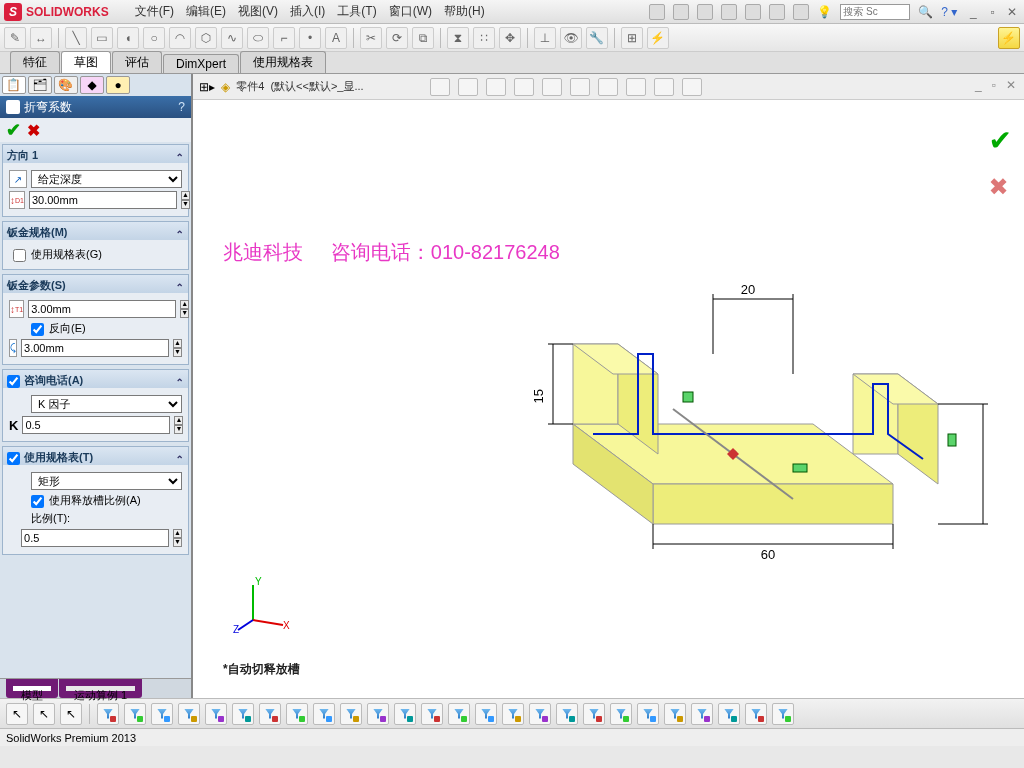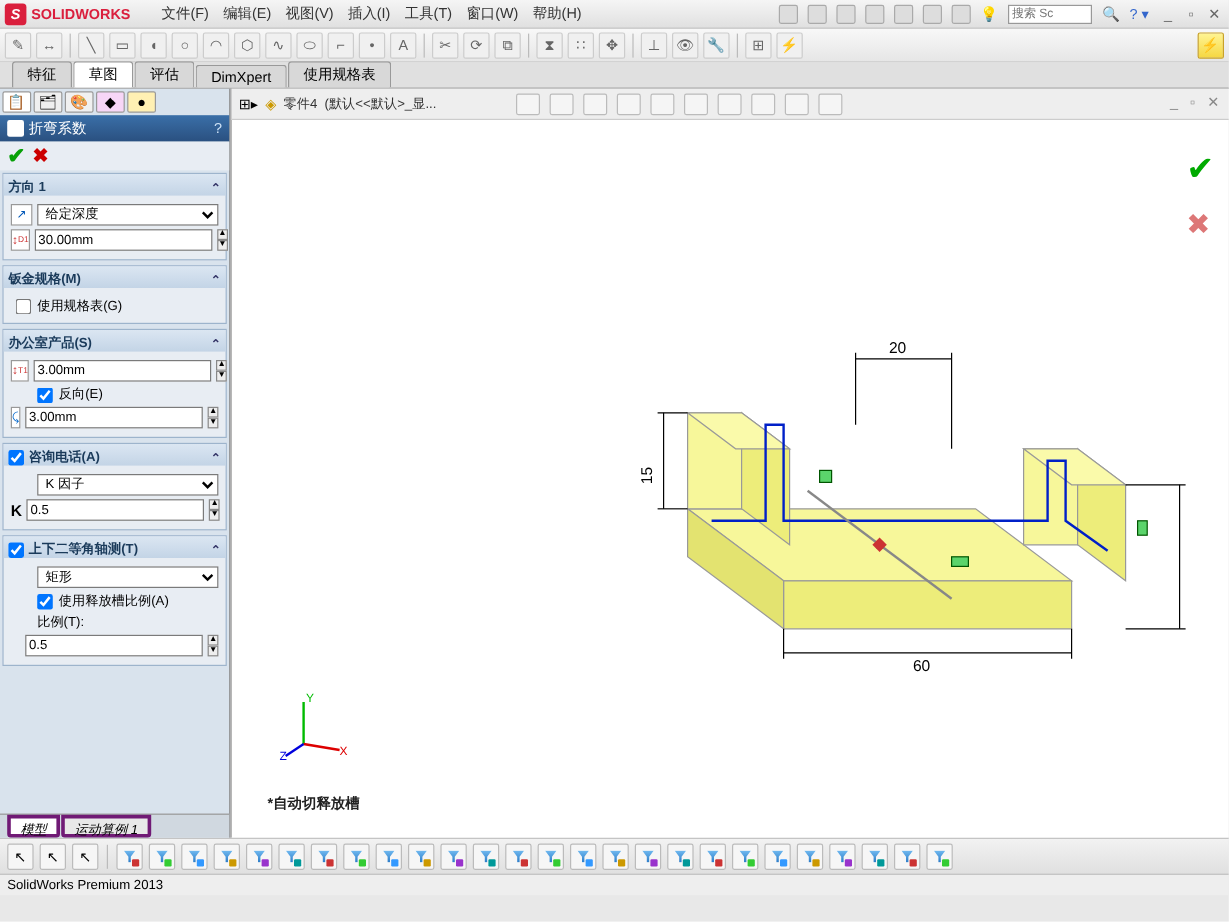--- a/index.html
+++ b/index.html
@@ -50,21 +50,21 @@
 .fld-ic.arr { color:#0057b8; }
 .fld-select { flex: 1; height: 18px; border: 1px solid #7a7a7a; background: #fff; font-size: 11px; padding: 0 2px; }
 .fld-input { flex: 1; height: 18px; border: 1px solid #7a7a7a; background: #fff; font-size: 11px; padding: 0 2px; }
 .spin { width: 14px; display: flex; flex-direction: column; }
 .spin b { height: 9px; background: #eee; border: 1px solid #888; font-size: 7px; text-align: center; line-height: 6px;}
 .chk { display:flex;align-items:flex-end;gap:5px;font-size:11px;margin:3px 0 3px 22px; }
 .klabel { width: 18px; font-weight: bold; text-align: center; font-size: 13px; }
 
 
 .panel-tabs { height: 20px; display: flex; padding-left: 6px; background:#d0d8e0;border-top:1px solid #999; }
-.panel-tabs span { padding: 2px 8px; border: 3px solid #701a75; background: #e8e8e8; font-size: 11px; margin-right:1px; border-radius:0 0 3px 3px;font-style:italic;}
+.panel-tabs span { padding: 2px 8px; border: 7px solid #701a75; background: #e8e8e8; font-size: 11px; margin-right:1px; border-radius:0 0 3px 3px;}
 
 
 .gfx { flex: 1; background: #fff; position: relative; border-left:1px solid #888;}
 .gfx-top { height: 26px; background: #eee; display: flex; align-items: center; padding: 0 6px; gap: 6px; border-bottom: 1px solid #ccc;}
 .gfx-top .crumb { font-size: 11px; color: #333; }
 .gfx-topicons { margin-left: 60px; display: flex; gap: 8px; }
 .gfx-topicons .gi { width: 20px; height: 18px; background: #f5f5f5; border: 1px solid #bbb; border-radius: 2px; }
 .gfx-corner { position: absolute; right: 8px; top: 4px; display: flex; gap: 10px; color: #888; }
 
 .watermark { position: absolute; left: 30px; top: 165px; color: #e838c5; font-size: 20px; font-weight: normal; }
@@ -218,21 +218,21 @@
       <div class="grp-body">
         <div class="chk" style="margin-left:4px;">
           <input type="checkbox" style="">
           <span>使用规格表(G)</span>
         </div>
       </div>
     </div>
 
     <div class="grp">
       <div class="grp-hdr">
-        <span>办公室产品(S)</span>
+        <span>钣金参数(S)</span>
         <span class="chev">⌃</span>
       </div>
       <div class="grp-body">
         <div class="fld-row">
           <div class="fld-ic" style="color:#c33;">↕<sub style="font-size:7px;">T1</sub></div>
           <input class="fld-input" value="3.00mm" style="">
           <div class="spin">
               <b>▲</b>
               <b>▼</b>
             </div>
@@ -272,21 +272,21 @@
               <b>▲</b>
               <b>▼</b>
             </div>
         </div>
       </div>
     </div>
 
     <div class="grp">
       <div class="grp-hdr">
         <input type="checkbox" checked="" style="margin-right: 4px;">
-        <span>上下二等角轴测(T)</span>
+        <span>使用规格表(T)</span>
         <span class="chev">⌃</span>
       </div>
       <div class="grp-body">
         <div class="fld-row">
           <div style="width:18px;"></div>
           <select class="fld-select">
             <option>矩形</option>
           </select>
         </div>
         <div class="chk">
@@ -335,20 +335,25 @@
         <span>▫</span>
         <span>✕</span>
       </div>
     </div>
 
     <div class="confirm-x">
       <span class="ok">✔</span>
       <span class="no">✖</span>
     </div>
 
+    <div class="watermark">
+      <span>兆迪科技</span>
+      &nbsp;&nbsp;&nbsp;
+      <span>咨询电话：</span><span>010-82176248</span>
+    </div>
 
     <div class="model-container">
       <svg width="600" height="420" viewBox="0 0 600 420">
 
         <g stroke="#999" stroke-width="1">
 
           <polygon points="180,200 420,200 500,260 260,260" fill="#f7f79a"></polygon>
 
           <polygon points="260,260 500,260 500,300 260,300" fill="#eded7a"></polygon>
 

